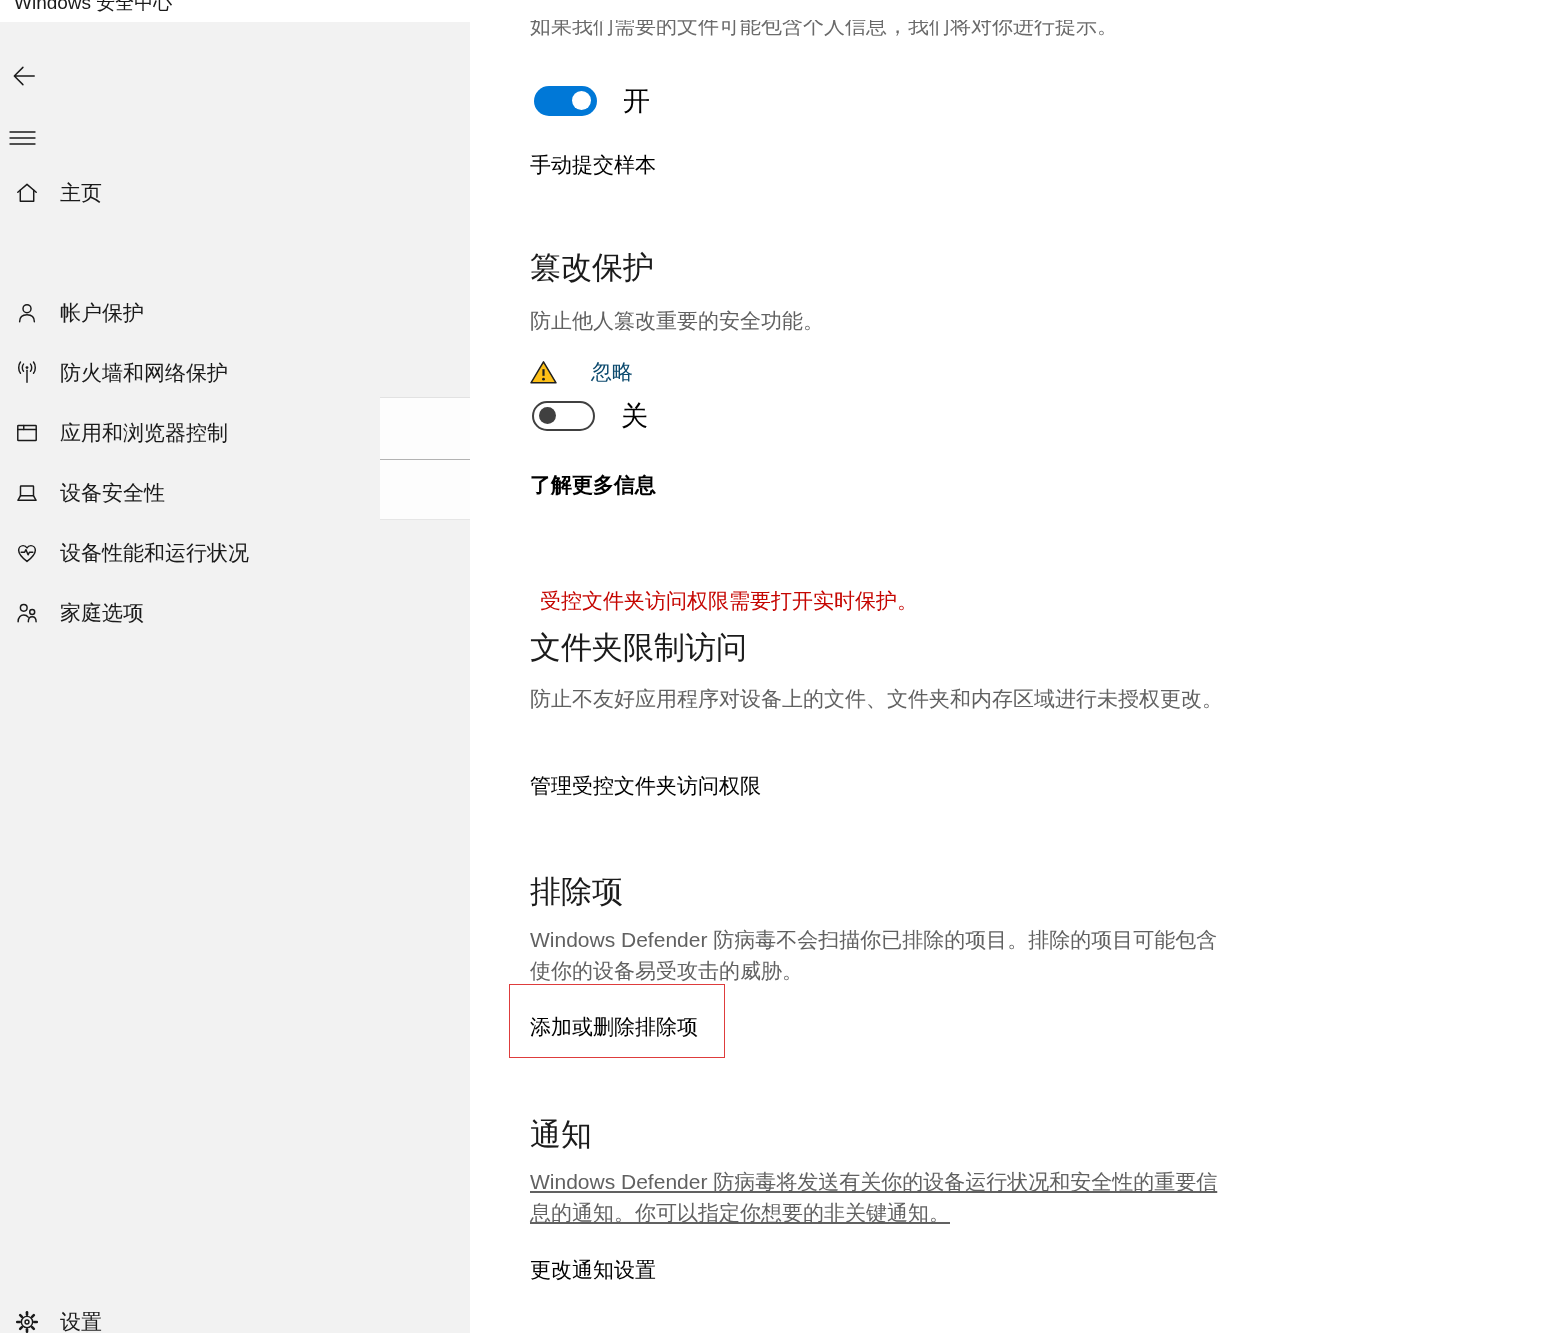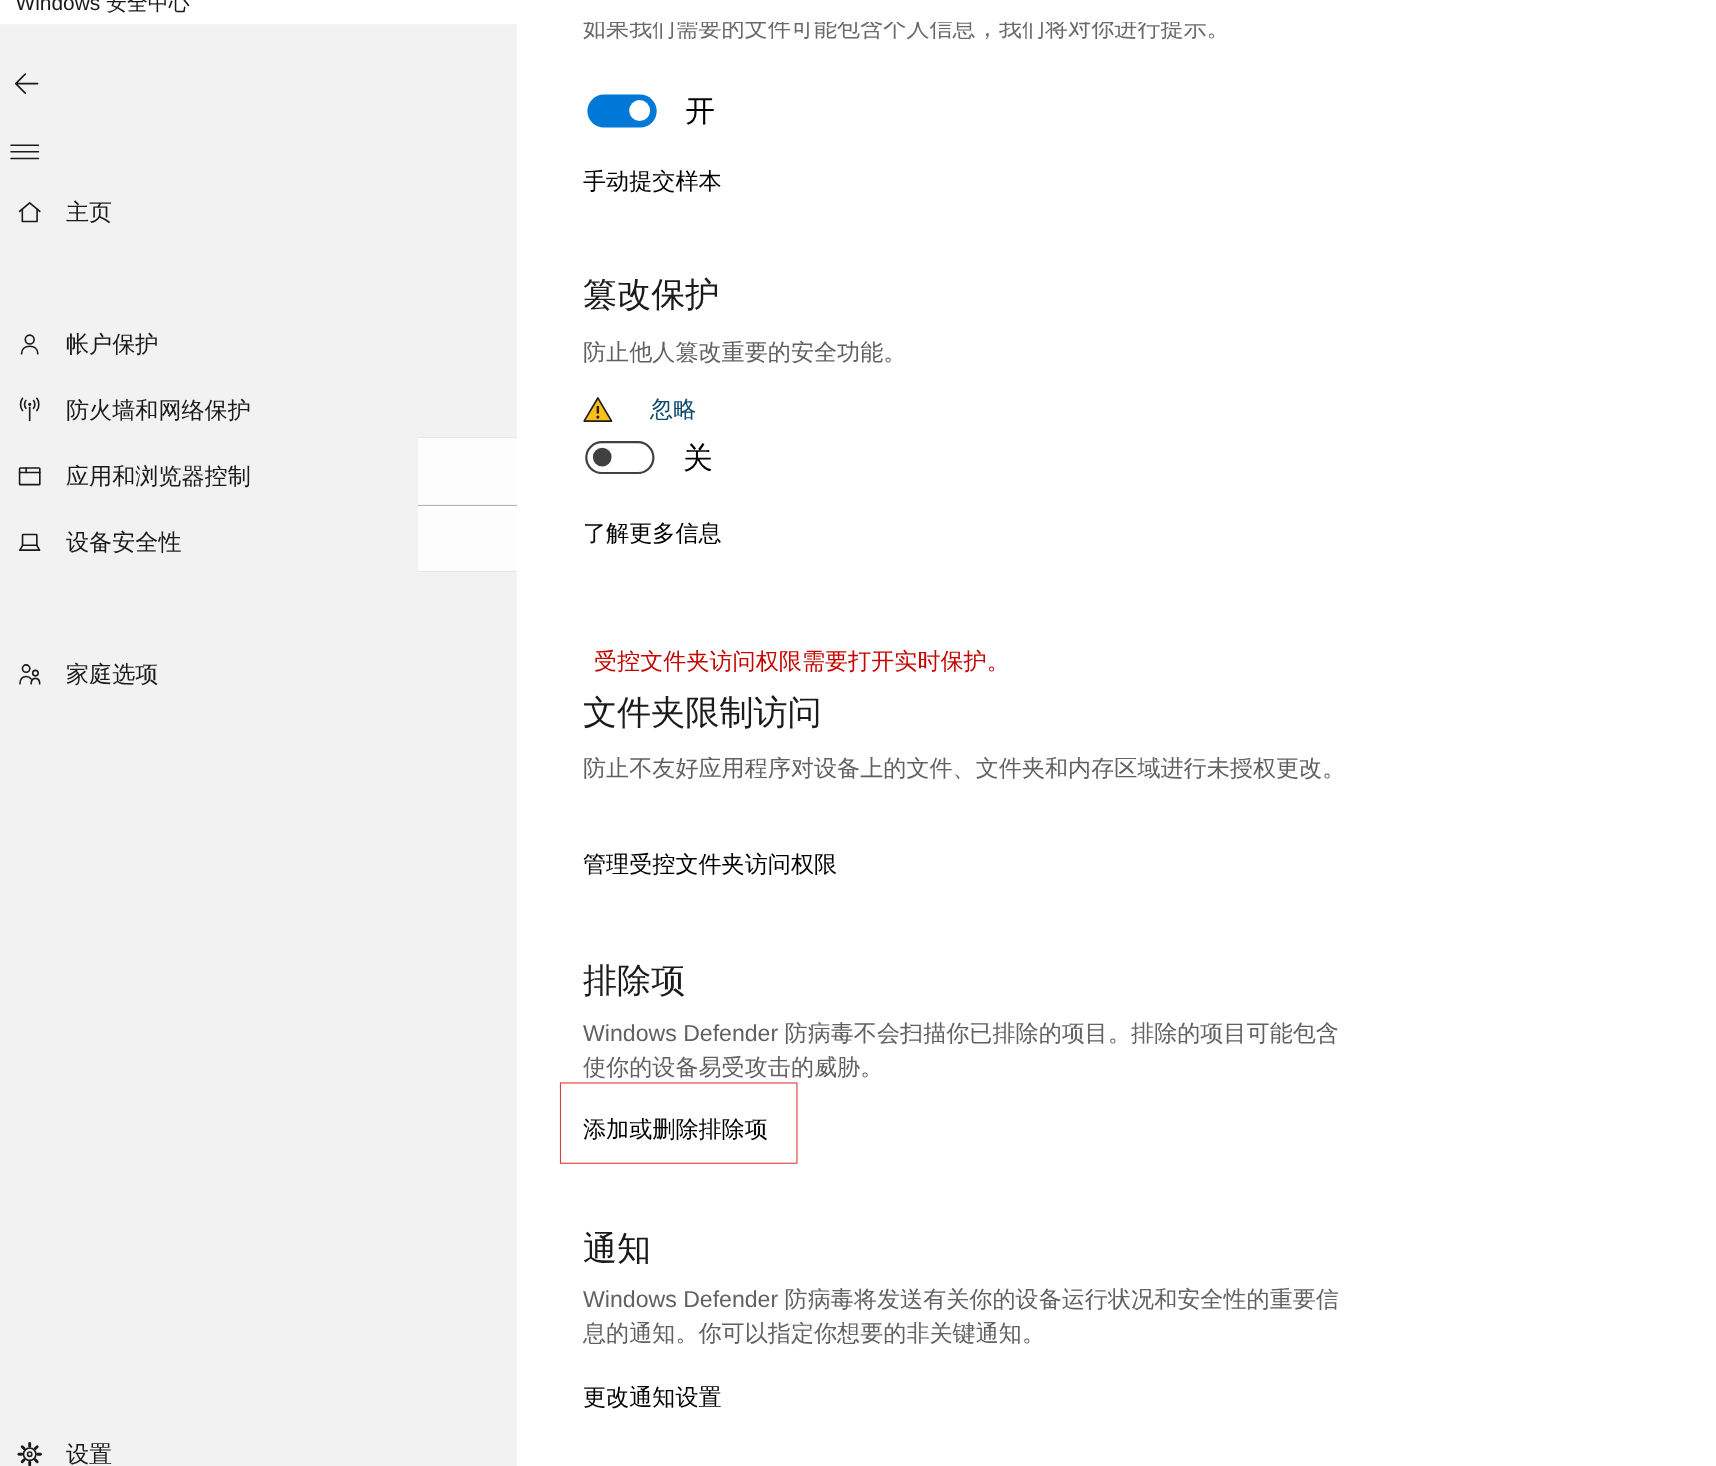--- a/index.html
+++ b/index.html
@@ -130,20 +130,29 @@
       <span class="nav-icon">
         <svg class="stroke-ico" width="26" height="26" viewBox="0 0 24 24">
           <rect x="6" y="5.5" width="12" height="9" rx="0.5"></rect>
           <path d="M6,14.5 L3.8,18.6 M18,14.5 L20.2,18.6"></path>
             <line x1="3.8" y1="18.6" x2="20.2" y2="18.6"></line>
         </svg>
       </span>
       <span class="nav-label">设备安全性</span>
     </div>
 
+    <div class="nav-item" style="top:501px">
+      <span class="nav-icon">
+        <svg class="stroke-ico" width="26" height="26" viewBox="0 0 24 24">
+          <path d="M12,19.8 C6.9,15.8 4.3,12.8 4.3,9.4 C4.3,7 6.1,5.2 8.4,5.2 C10,5.2 11.3,6.1 12,7.4 C12.7,6.1 14,5.2 15.6,5.2 C17.9,5.2 19.7,7 19.7,9.4 C19.7,12.8 17.1,15.8 12,19.8 Z"></path>
+          <polyline points="6.6,11.3 9.8,11.3 11,8.9 13,13.7 14.2,11.3 17.4,11.3"></polyline>
+        </svg>
+      </span>
+      <span class="nav-label">设备性能和运行状况</span>
+    </div>
 
     <div class="nav-item" style="top:561px">
       <span class="nav-icon">
         <svg class="stroke-ico" width="26" height="26" viewBox="0 0 24 24">
           <circle cx="9" cy="7.2" r="3.1"></circle>
           <path d="M3.8,20 C3.8,15.8 6.1,13.9 9,13.9 C10.8,13.9 12.2,14.6 13.1,15.8"></path>
           <circle cx="16.8" cy="11" r="2.3"></circle>
           <path d="M13.2,20 C13.2,17 14.8,15.4 16.8,15.4 C18.8,15.4 20.4,17 20.4,20"></path>
         </svg>
       </span>
@@ -201,30 +210,30 @@
       <a class="w-ignore">忽略</a>
     </div>
 
     <div class="toggle-row" style="left:62px; top:398px;">
       <div class="toggle off">
           <div class="knob"></div>
         </div>
       <span class="toggle-state">关</span>
     </div>
 
-    <a class="link" style="left:60px; top:471px;">了解更多信息</a>
+    <a class="link" style="left:60px; top:471px;font-weight:bold;">了解更多信息</a>
 
     <p class="red-text" style="left:60px; top:587px;">受控文件夹访问权限需要打开实时保护。</p>
     <h2 class="heading" style="left:60px; top:627px;">文件夹限制访问</h2>
     <p class="body-text" style="left:60px; top:683px; width:712px;">防止不友好应用程序对设备上的文件、文件夹和内存区域进行未授权更改。</p>
     <a class="link" style="left:60px; top:772px;">管理受控文件夹访问权限</a>
 
     <h2 class="heading" style="left:60px; top:871px;">排除项</h2>
     <p class="body-text" style="left:60px; top:924px; width:700px;">Windows Defender 防病毒不会扫描你已排除的项目。排除的项目可能包含使你的设备易受攻击的威胁。</p>
     <div class="annotation-box"></div>
     <a class="link" style="left:60px; top:1013px;">添加或删除排除项</a>
 
     <h2 class="heading" style="left:60px; top:1114px;">通知</h2>
-    <p class="body-text" style="left:60px; top:1166px; width:700px;">Windows Defender 防病毒将发送有关你的设备运行状况和安全性的重要信息的通知。你可以指定你想要的非关键通知。</p>
+    <p class="body-text" style="left:60px; top:1166px; width:700px;text-decoration:underline;">Windows Defender 防病毒将发送有关你的设备运行状况和安全性的重要信息的通知。你可以指定你想要的非关键通知。</p>
     <a class="link" style="left:60px; top:1256px;">更改通知设置</a>
 
   </div>
 </div>
 
 </body></html>

